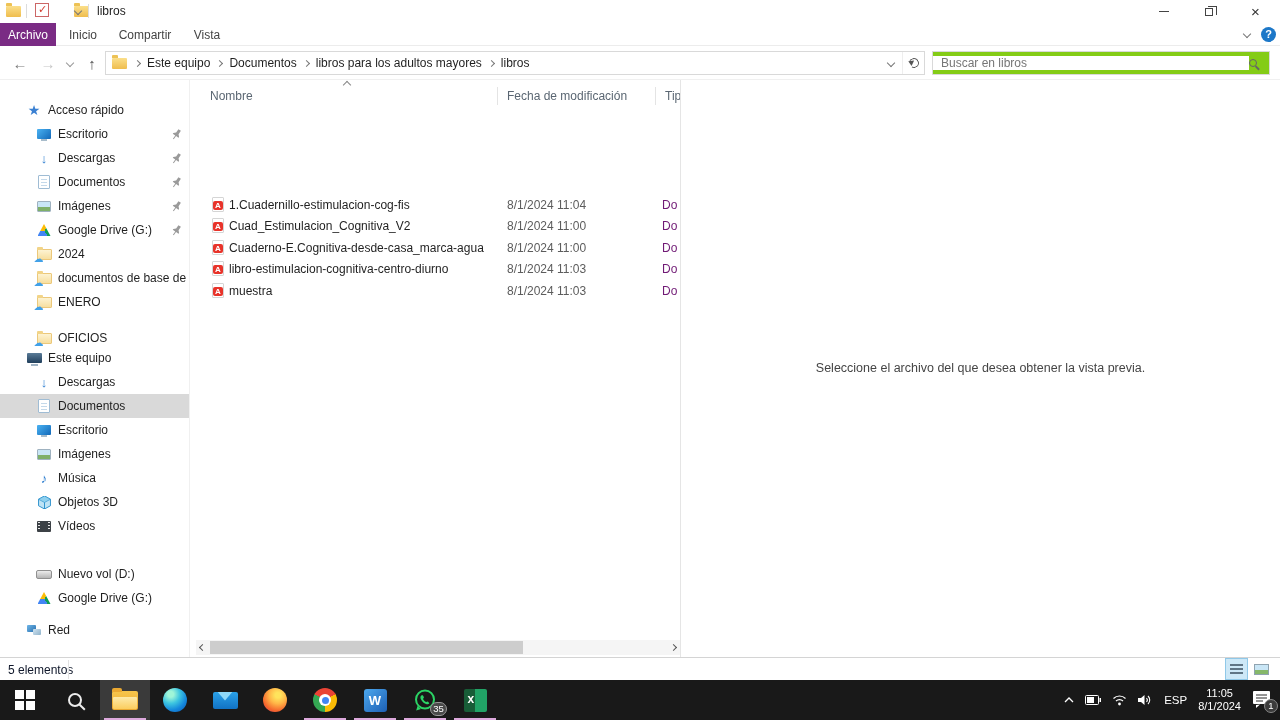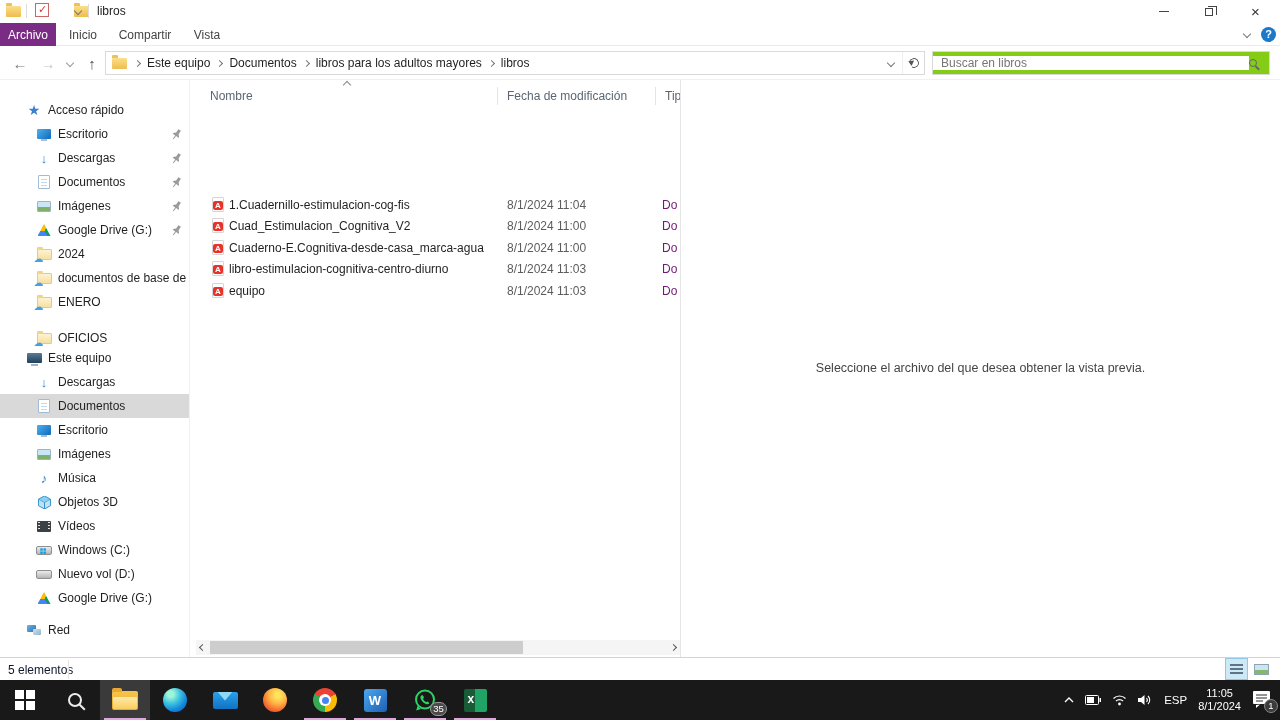--- a/index.html
+++ b/index.html
@@ -345,26 +345,20 @@
             </svg></span>
         </span>
       <span class="nav-label">Objetos 3D</span>
     </div>
     <div class="nav-row nav-child" style="top:434px;">
       <span class="icn-wrap">
           <span class="icn icn-film"></span>
         </span>
       <span class="nav-label">Vídeos</span>
     </div>
-    <div class="nav-row nav-child" style="top:458px;">
-      <span class="icn-wrap">
-          <span class="icn icn-drive icn-drive-win"></span>
-        </span>
-      <span class="nav-label">Windows (C:)</span>
-    </div>
     <div class="nav-row nav-child" style="top:482px;">
       <span class="icn-wrap">
           <span class="icn icn-drive"></span>
         </span>
       <span class="nav-label">Nuevo vol (D:)</span>
     </div>
     <div class="nav-row nav-child" style="top:506px;">
       <span class="icn-wrap">
           <span class="icn icn-gdrive"></span>
         </span>
@@ -418,21 +412,21 @@
           <i></i>
         </span>
       <span class="fname">libro-estimulacion-cognitiva-centro-diurno</span>
       <span class="fdate">8/1/2024 11:03</span>
       <span class="ftype">Do</span>
     </div>
     <div class="frow" style="top:200px;">
       <span class="icn icn-pdf">
           <i></i>
         </span>
-      <span class="fname">equipo</span>
+      <span class="fname">muestra</span>
       <span class="fdate">8/1/2024 11:03</span>
       <span class="ftype">Do</span>
     </div>
 
     <div class="hscroll">
       <span class="hs-arrow">
           <span class="chv left"></span>
         </span>
       <span class="hs-thumb"></span>
       <span class="hs-arrow" style="margin-left:auto;">

